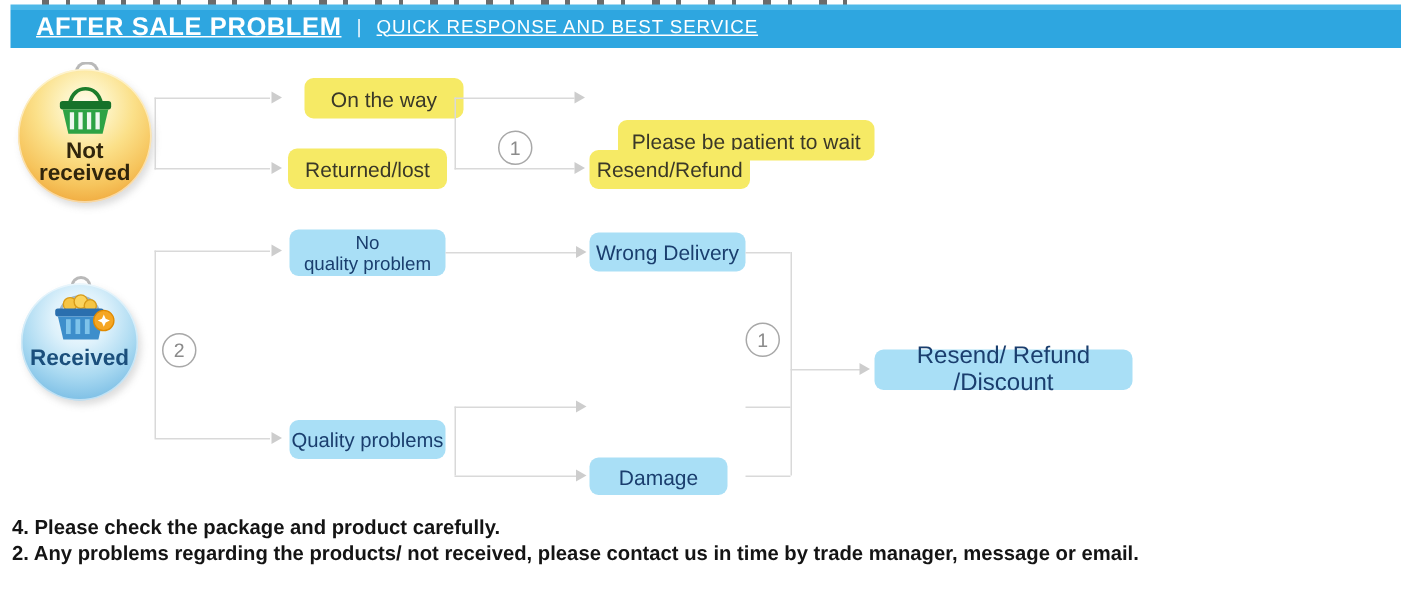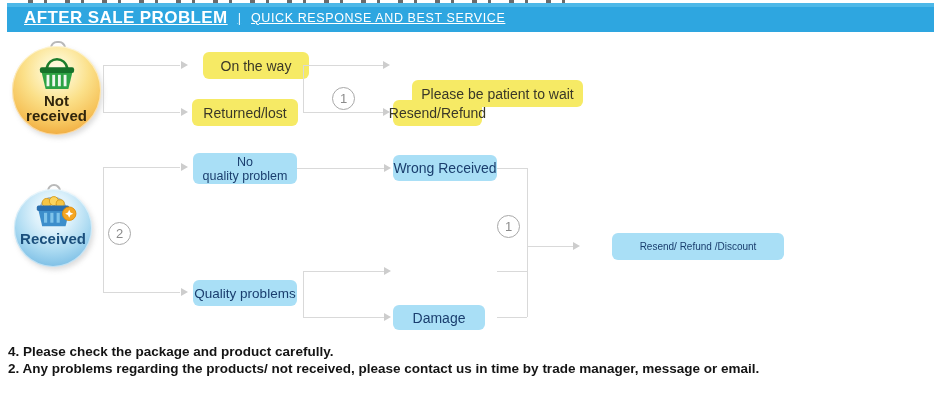--- a/index.html
+++ b/index.html
@@ -84,21 +84,21 @@
   <div class="node yellow" style="left:192px;top:99px;width:106px;height:27px;text-align:center;">Returned/lost</div>
 
   <div class="vline" style="left:303px;top:65px;height:48px;"></div>
   <div class="hline" style="left:303px;top:65px;width:80px;"></div>
   <div class="arrow" style="left:383px;top:61px;"></div>
   <div class="hline" style="left:303px;top:112px;width:80px;"></div>
   <div class="arrow" style="left:383px;top:108px;"></div>
   <div class="badge" style="left:332px;top:87px;">1</div>
 
   <div class="node yellow" style="left:412px;top:52px;width:171px;height:27px;margin-top:28px;">Please be patient to wait</div>
-  <div class="node yellow" style="left:393px;top:100px;width:89px;height:26px;">Resend/Refund</div>
+  <div class="node yellow" style="left:393px;top:100px;width:107px;height:26px;">Resend/Refund</div>
 
   <div class="clip" style="left:47px;top:184px;width:10px;height:6px;"></div>
   <div class="circle c-blue">
     <svg width="52" height="36" viewBox="0 0 52 40" style="margin-top:4px">
       <path d="M12 15 C17 2, 35 2, 40 15" stroke="#9db6c8" stroke-width="2" fill="none"></path>
       <circle cx="19" cy="11" r="5" fill="#f6c544" stroke="#d89b17"></circle>
       <circle cx="27" cy="9" r="5" fill="#fbd45e" stroke="#d89b17"></circle>
       <circle cx="34" cy="12" r="4.5" fill="#f6c544" stroke="#d89b17"></circle>
       <rect x="8" y="14" width="36" height="6" rx="2" fill="#2a6fae"></rect>
       <polygon points="10,20 44,20 40,37 14,37" fill="#3d8ecb"></polygon>
@@ -127,29 +127,29 @@
   </div>
 
   <div class="hline" style="left:297px;top:168px;width:87px;"></div>
   <div class="arrow" style="left:384px;top:164px;"></div>
   <div class="vline" style="left:303px;top:271px;height:46px;"></div>
   <div class="hline" style="left:303px;top:271px;width:81px;"></div>
   <div class="arrow" style="left:384px;top:267px;"></div>
   <div class="hline" style="left:303px;top:317px;width:81px;"></div>
   <div class="arrow" style="left:384px;top:313px;"></div>
 
-  <div class="node blue" style="left:393px;top:155px;width:104px;height:26px;">Wrong Received</div>
+  <div class="node blue" style="left:393px;top:155px;width:104px;height:26px;">Wrong Delivery</div>
   <div class="node blue" style="left:393px;top:305px;width:92px;height:25px;">Damage</div>
 
   <div class="hline" style="left:497px;top:168px;width:30px;"></div>
   <div class="hline" style="left:497px;top:271px;width:30px;"></div>
   <div class="hline" style="left:497px;top:317px;width:30px;"></div>
   <div class="vline" style="left:527px;top:168px;height:149px;"></div>
   <div class="hline" style="left:527px;top:246px;width:50px;"></div>
   <div class="arrow" style="left:573px;top:242px;"></div>
   <div class="badge" style="left:497px;top:215px;">1</div>
 
-  <div class="node blue" style="left:612px;top:233px;width:172px;height:27px;font-size:10px;">Resend/ Refund /Discount</div>
+  <div class="node blue" style="left:583px;top:233px;width:172px;height:27px;font-size:16px;">Resend/ Refund /Discount</div>
 
   <div class="note" style="top:344px;">4. Please check the package and product carefully.</div>
   <div class="note" style="top:361px;">2. Any problems regarding the products/ not received, please contact us in time by trade manager, message or email.</div>
 
 </div>
 
 </body></html>

